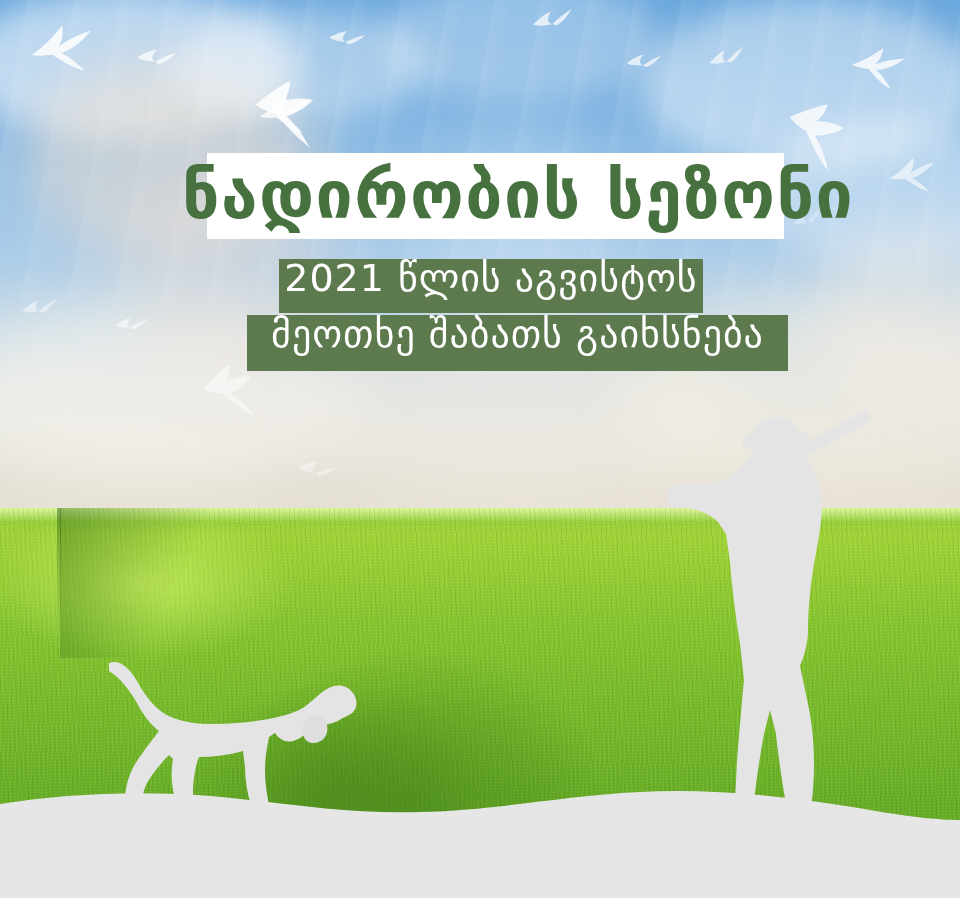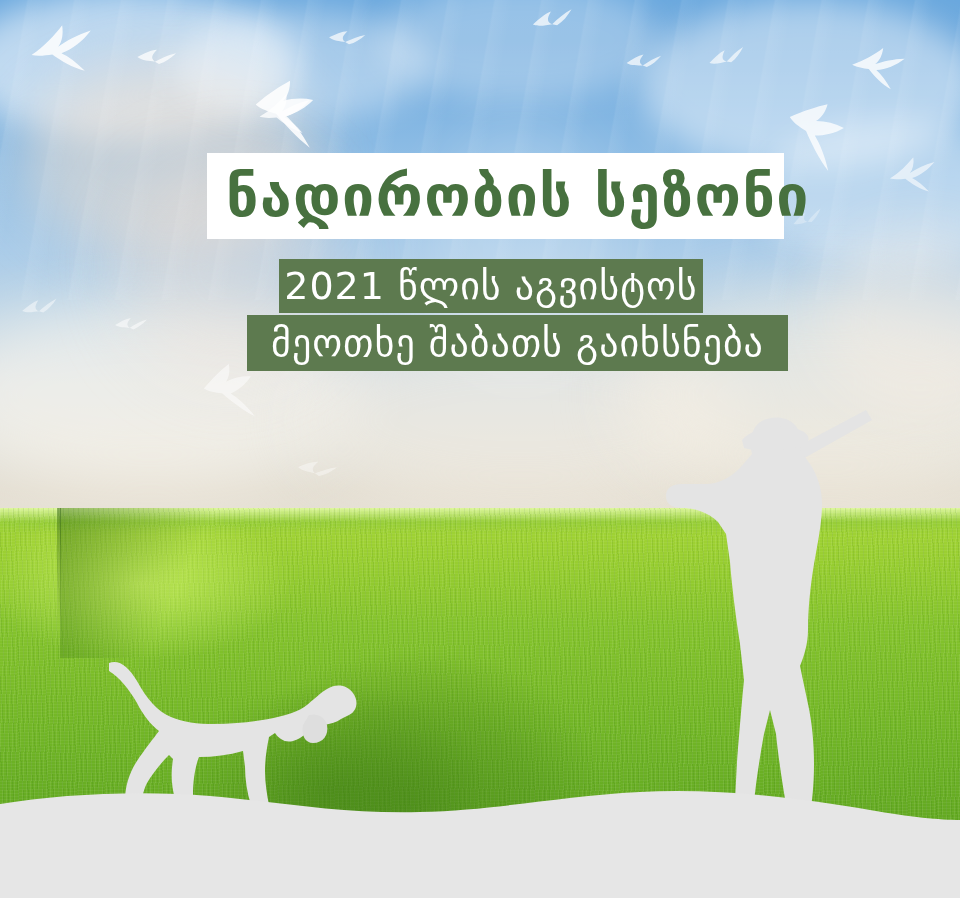--- a/index.html
+++ b/index.html
@@ -173,34 +173,33 @@
     position: absolute;
     left: 207px; top: 153px;
     width: 577px; height: 86px;
     background: #ffffff;
     display: flex;
     align-items: center;
     justify-content: center;
   }
   .title-text {
     color: #47713f;
-    font-size: 57px;
+    font-size: 66px;
     line-height: 1;
     font-weight: 700;
     letter-spacing: 1.5px;
     white-space: nowrap;
     font-family: "DejaVu Sans", "Liberation Sans", sans-serif;
     margin-left: 45px;
   }
 
   .sub-bar {
     position: absolute;
     background: #5d7a4f;
     display: flex;
-    align-items: center;
     justify-content: center;
   }
   .sub-bar-1 { left: 279px; top: 259px; width: 424px; height: 54px; }
   .sub-bar-2 { left: 227px; top: 315px; width: 541px; height: 56px; margin-left: 20px; }
 
   .sub-text {
     color: #ffffff;
     font-size: 38px;
     line-height: 1;
     font-weight: 400;

